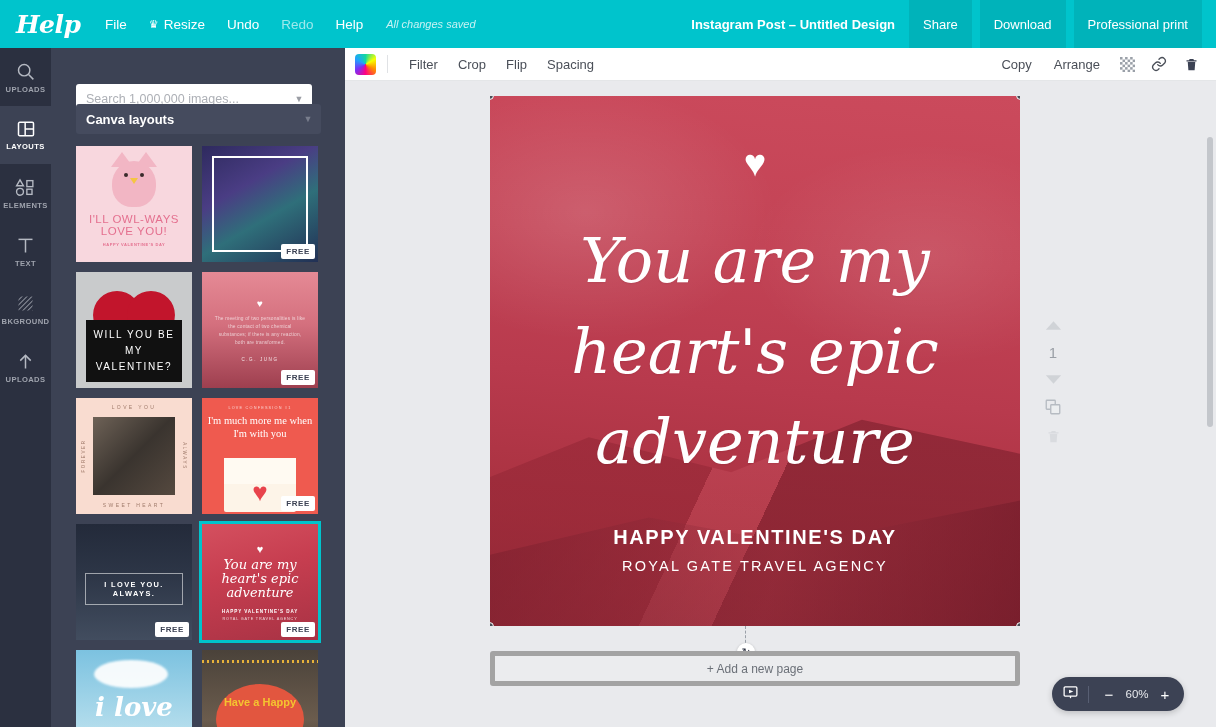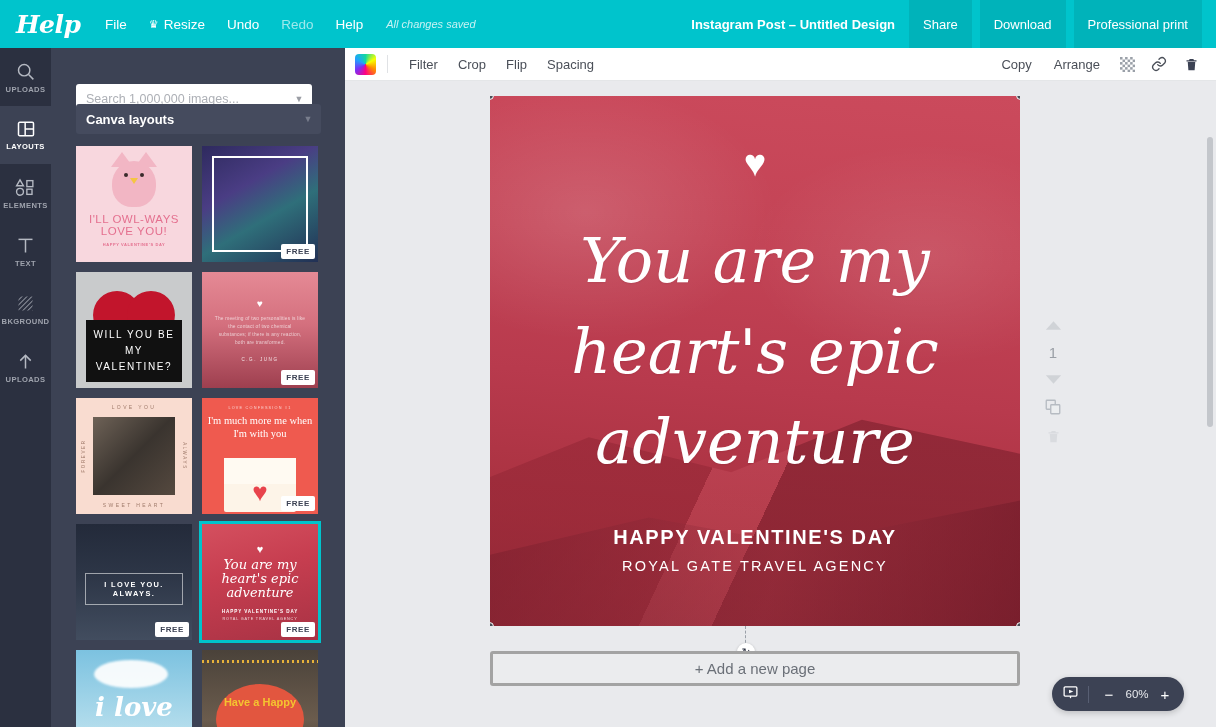--- a/index.html
+++ b/index.html
@@ -347,23 +347,23 @@
     border-left: 1px dashed #9aa0a8;
   }
   .rot-handle {
     position: absolute; left: 392px; top: 562px; width: 18px; height: 18px;
     background: #fff; border-radius: 50%; box-shadow: 0 1px 3px rgba(0,0,0,.28);
     display: flex; align-items: center; justify-content: center;
     font-size: 11px; color: #2b3040; cursor: pointer;
   }
   .addpage {
     position: absolute; left: 145px; top: 570px; width: 530px; height: 35px;
-    border: 3px solid #a3a3a3; border-radius: 3px; background: #ebecee;
+    border: 5px solid #a3a3a3; border-radius: 3px; background: #ebecee;
     display: flex; align-items: center; justify-content: center;
-    font-size: 15px; color: #6b7078; cursor: pointer;
+    font-size: 12px; color: #6b7078; cursor: pointer;
   }
 
   .pagectl {
     position: absolute; left: 690px; top: 239px; width: 36px;
     display: flex; flex-direction: column; align-items: center; gap: 13px;
   }
   .pagectl .num { font-size: 15px; color: #9a9fa6; }
   .pagectl .fade { opacity: .3; }
   .pagectl .ic { cursor: pointer; display: flex; align-items: center; justify-content: center; }
 

